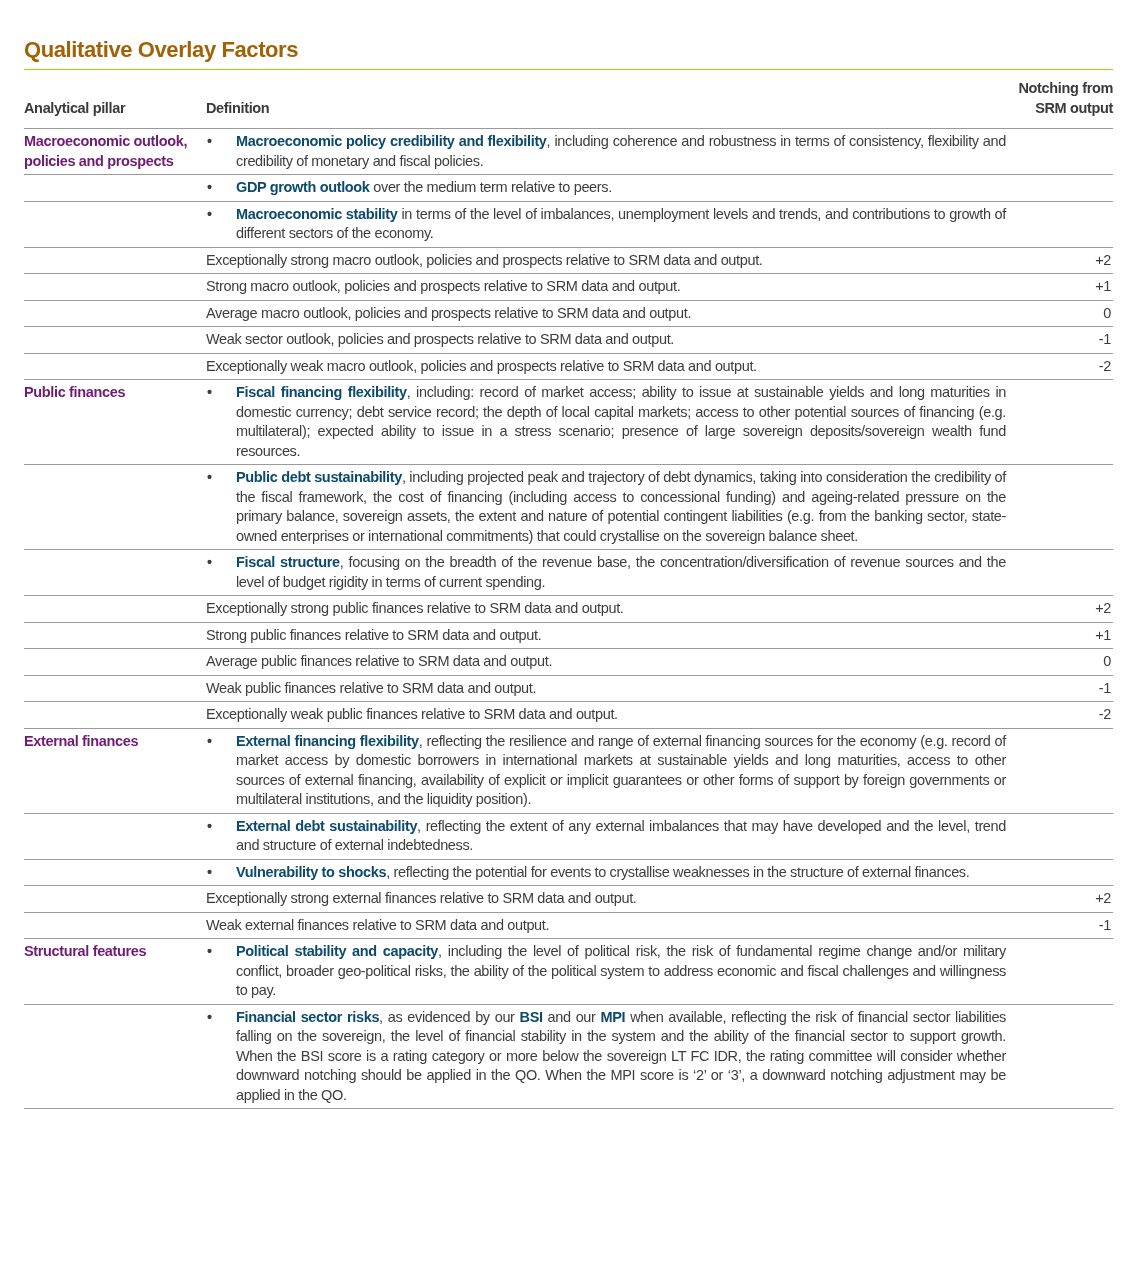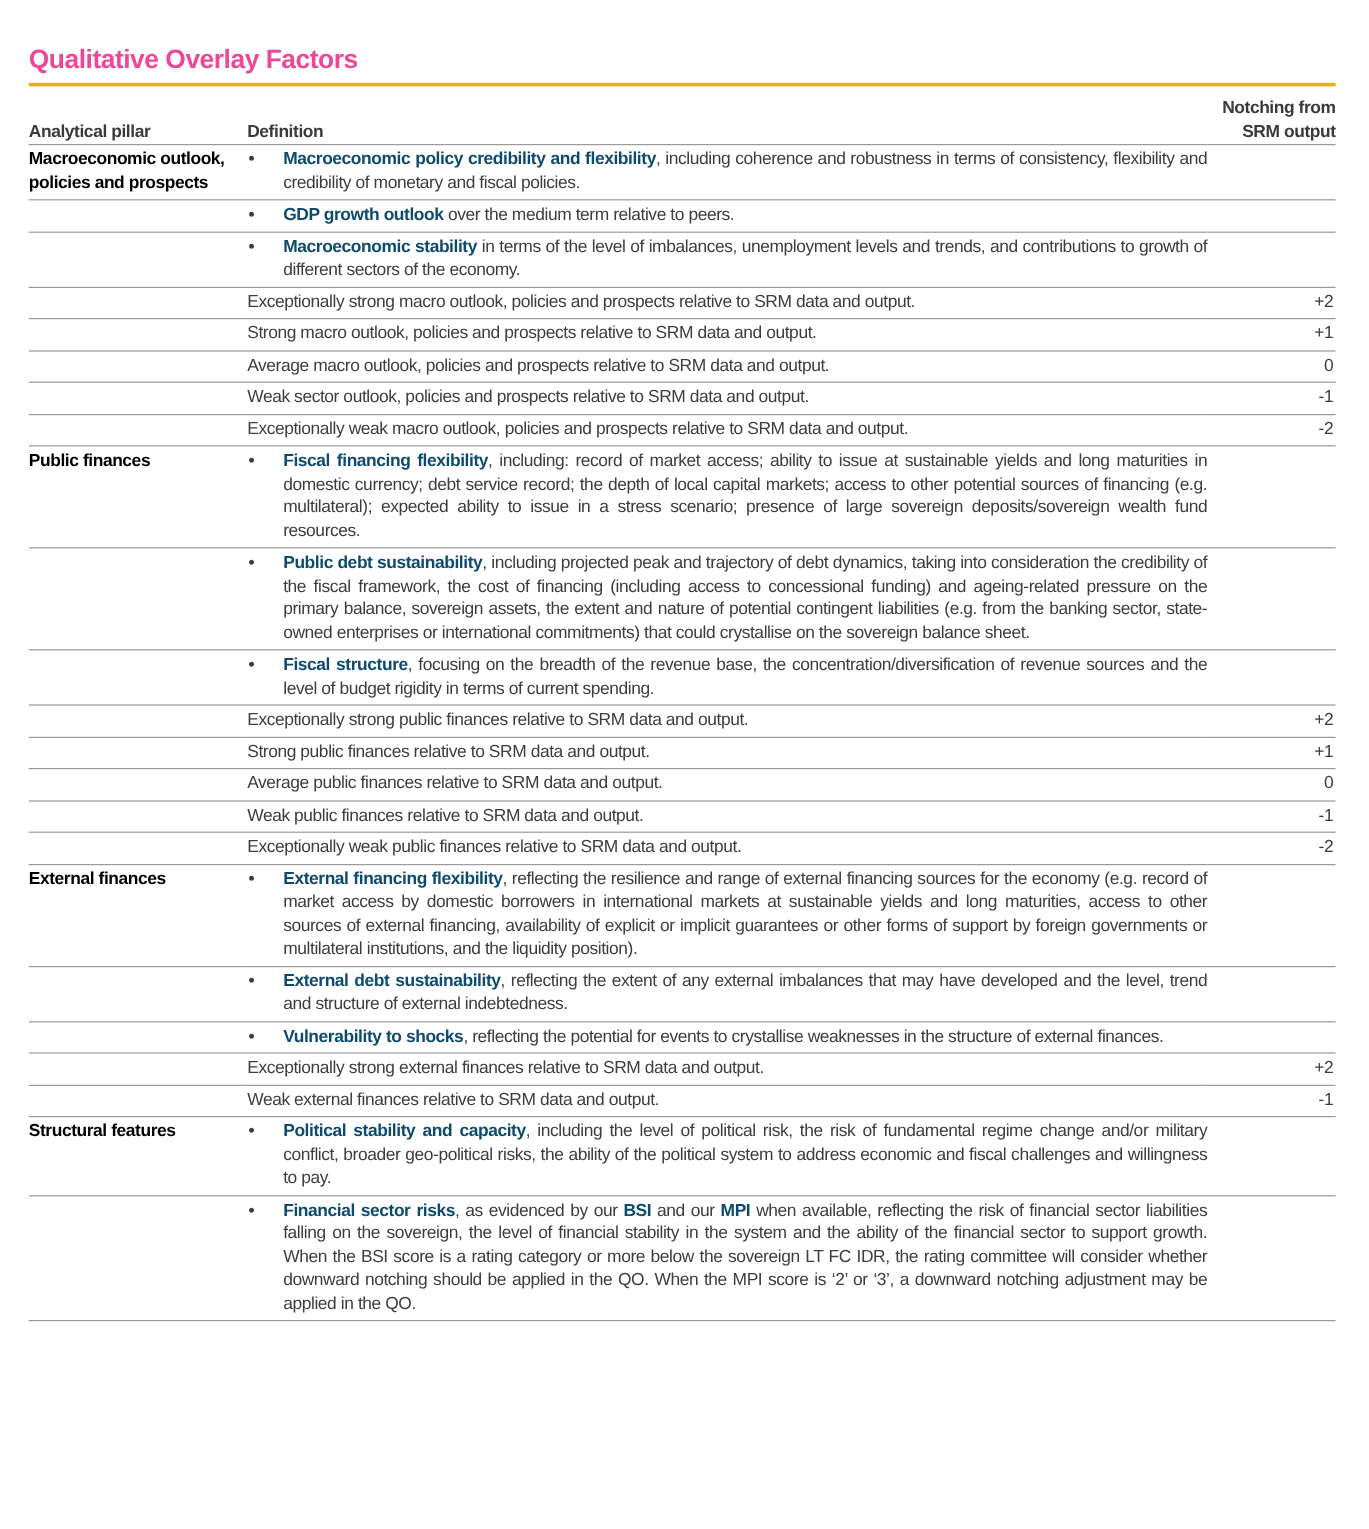--- a/index.html
+++ b/index.html
@@ -3,39 +3,39 @@
 <meta charset="utf-8">
 <style>
   html, body { margin: 0; padding: 0; background: #ffffff; }
   body {
     width: 1141px; height: 1274px; overflow: hidden;
     font-family: "Liberation Sans", "DejaVu Sans", sans-serif;
     color: #3d3d3d;
   }
   .page { position: absolute; left: 24px; top: 34px; width: 1089px; }
   .title {
-    font-size: 22px; font-weight: 700; color: #ec4899;
+    font-size: 22px; font-weight: 700; color: #a16207;
     letter-spacing: -0.4px;
     height: 35px; line-height: 32px;
-    border-bottom: 3px solid #eab308;
+    border-bottom: 1px solid #eab308;
     margin: 0;
   }
   table { border-collapse: collapse; width: 1089px; table-layout: fixed; margin-top: 6px; }
   col.c1 { width: 182px; }
   col.c2 { width: 800px; }
   col.c3 { width: 107px; }
   th, td {
     font-size: 14.5px; line-height: 19.5px; vertical-align: top;
     padding: 3px 0 3px 0; letter-spacing: -0.35px;
   }
-  th { font-weight: 700; color: #3a3a3a; text-align: left; vertical-align: bottom; padding-bottom: 0; }
+  th { font-weight: 700; color: #3a3a3a; text-align: left; vertical-align: bottom; padding-bottom: 10px; }
   th.notch { text-align: right; }
   thead tr { border-bottom: 1px solid #9a9a9a; }
   tbody tr { border-bottom: 1px solid #9a9a9a; }
-  td.pillar { font-weight: 700; color: #000000; padding-right: 8px; }
+  td.pillar { font-weight: 700; color: #701a75; padding-right: 8px; }
   td.def { padding-right: 0; }
   td.notch { text-align: right; padding-right: 2px; }
   .bullet { display: flex; }
   .bullet .dot { width: 29px; flex: none; padding-left: 1px; font-weight: 700; }
   .bullet .txt { flex: 1; text-align: justify; }
   .bullet b { font-weight: 700; color: #0c4a6e; }
   .scale { padding-left: 0; }
 </style>
 </head>
 <body>

